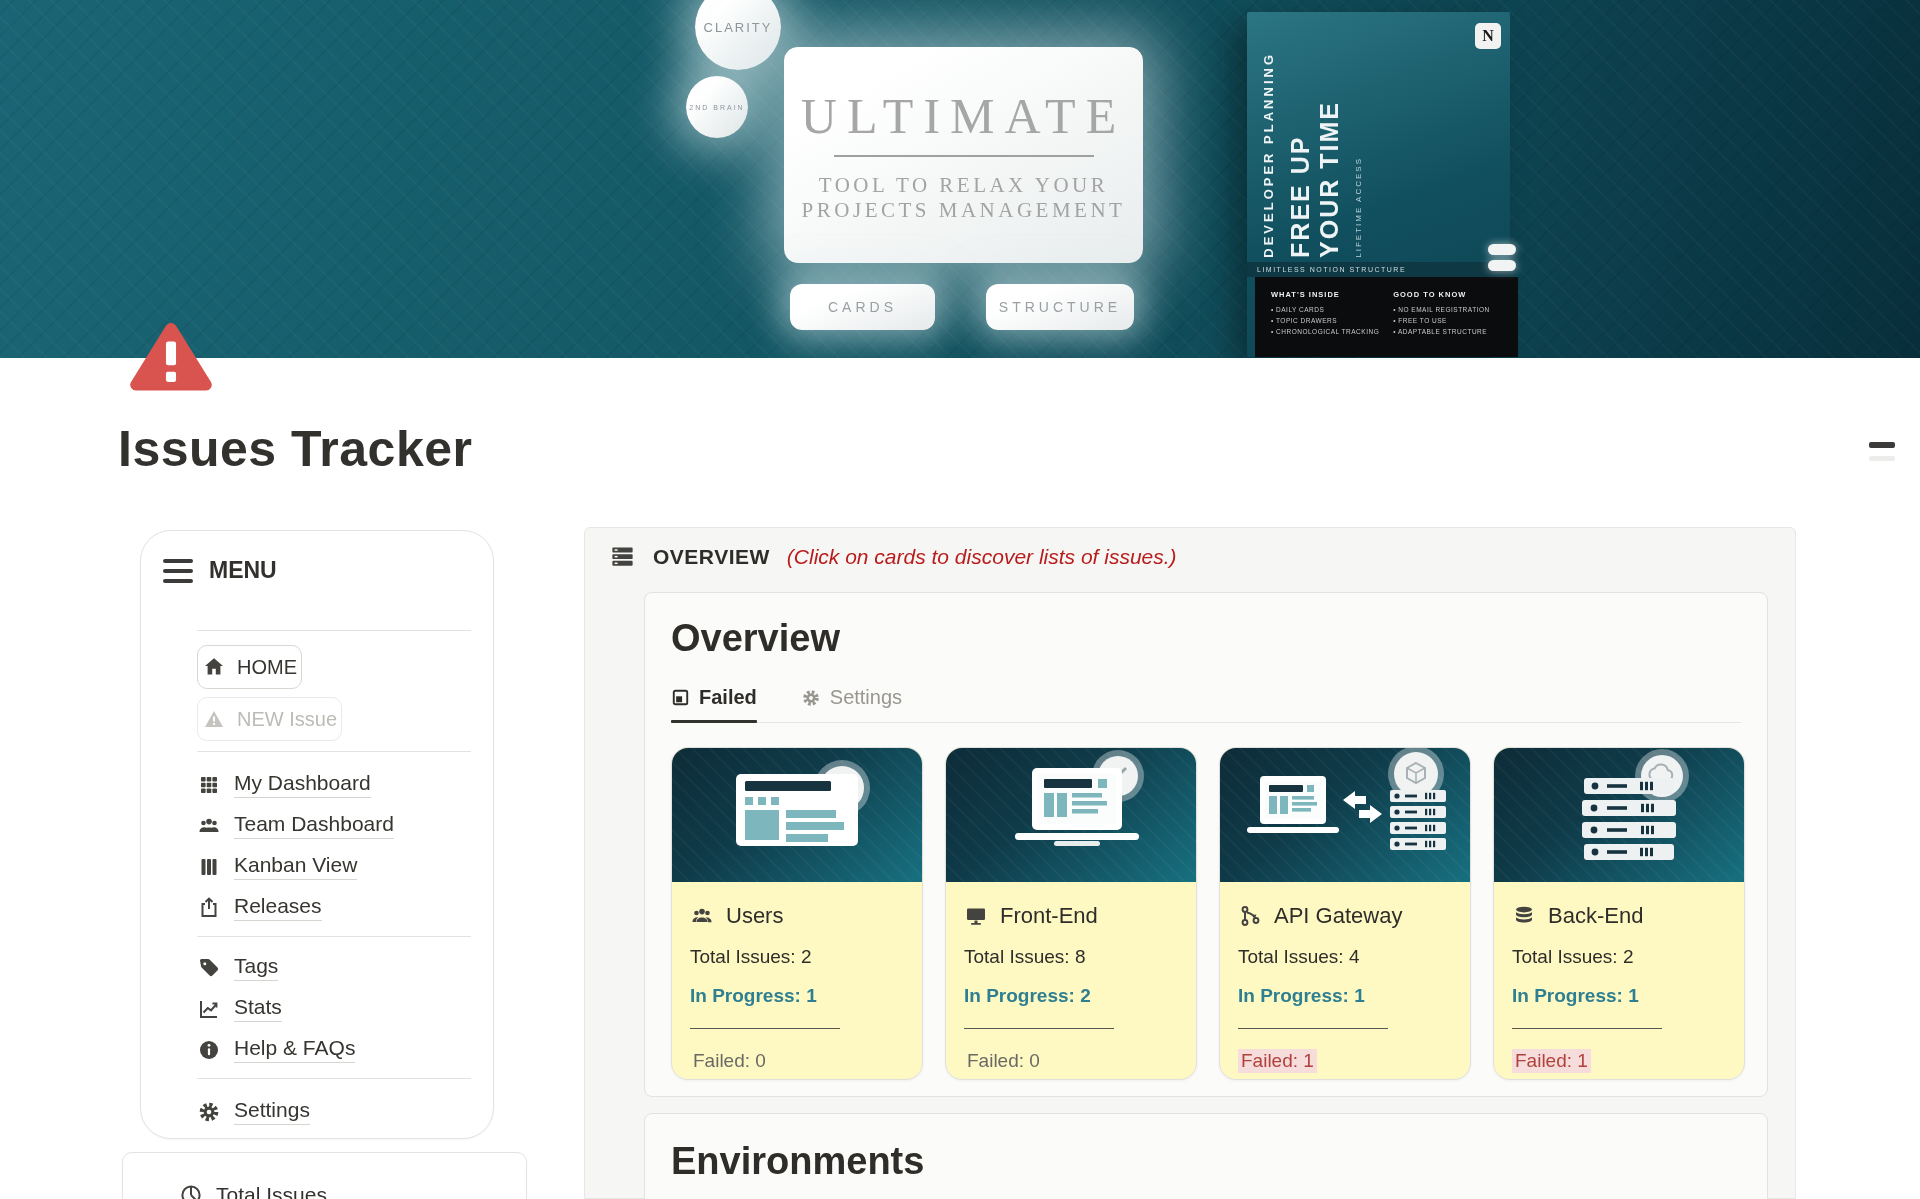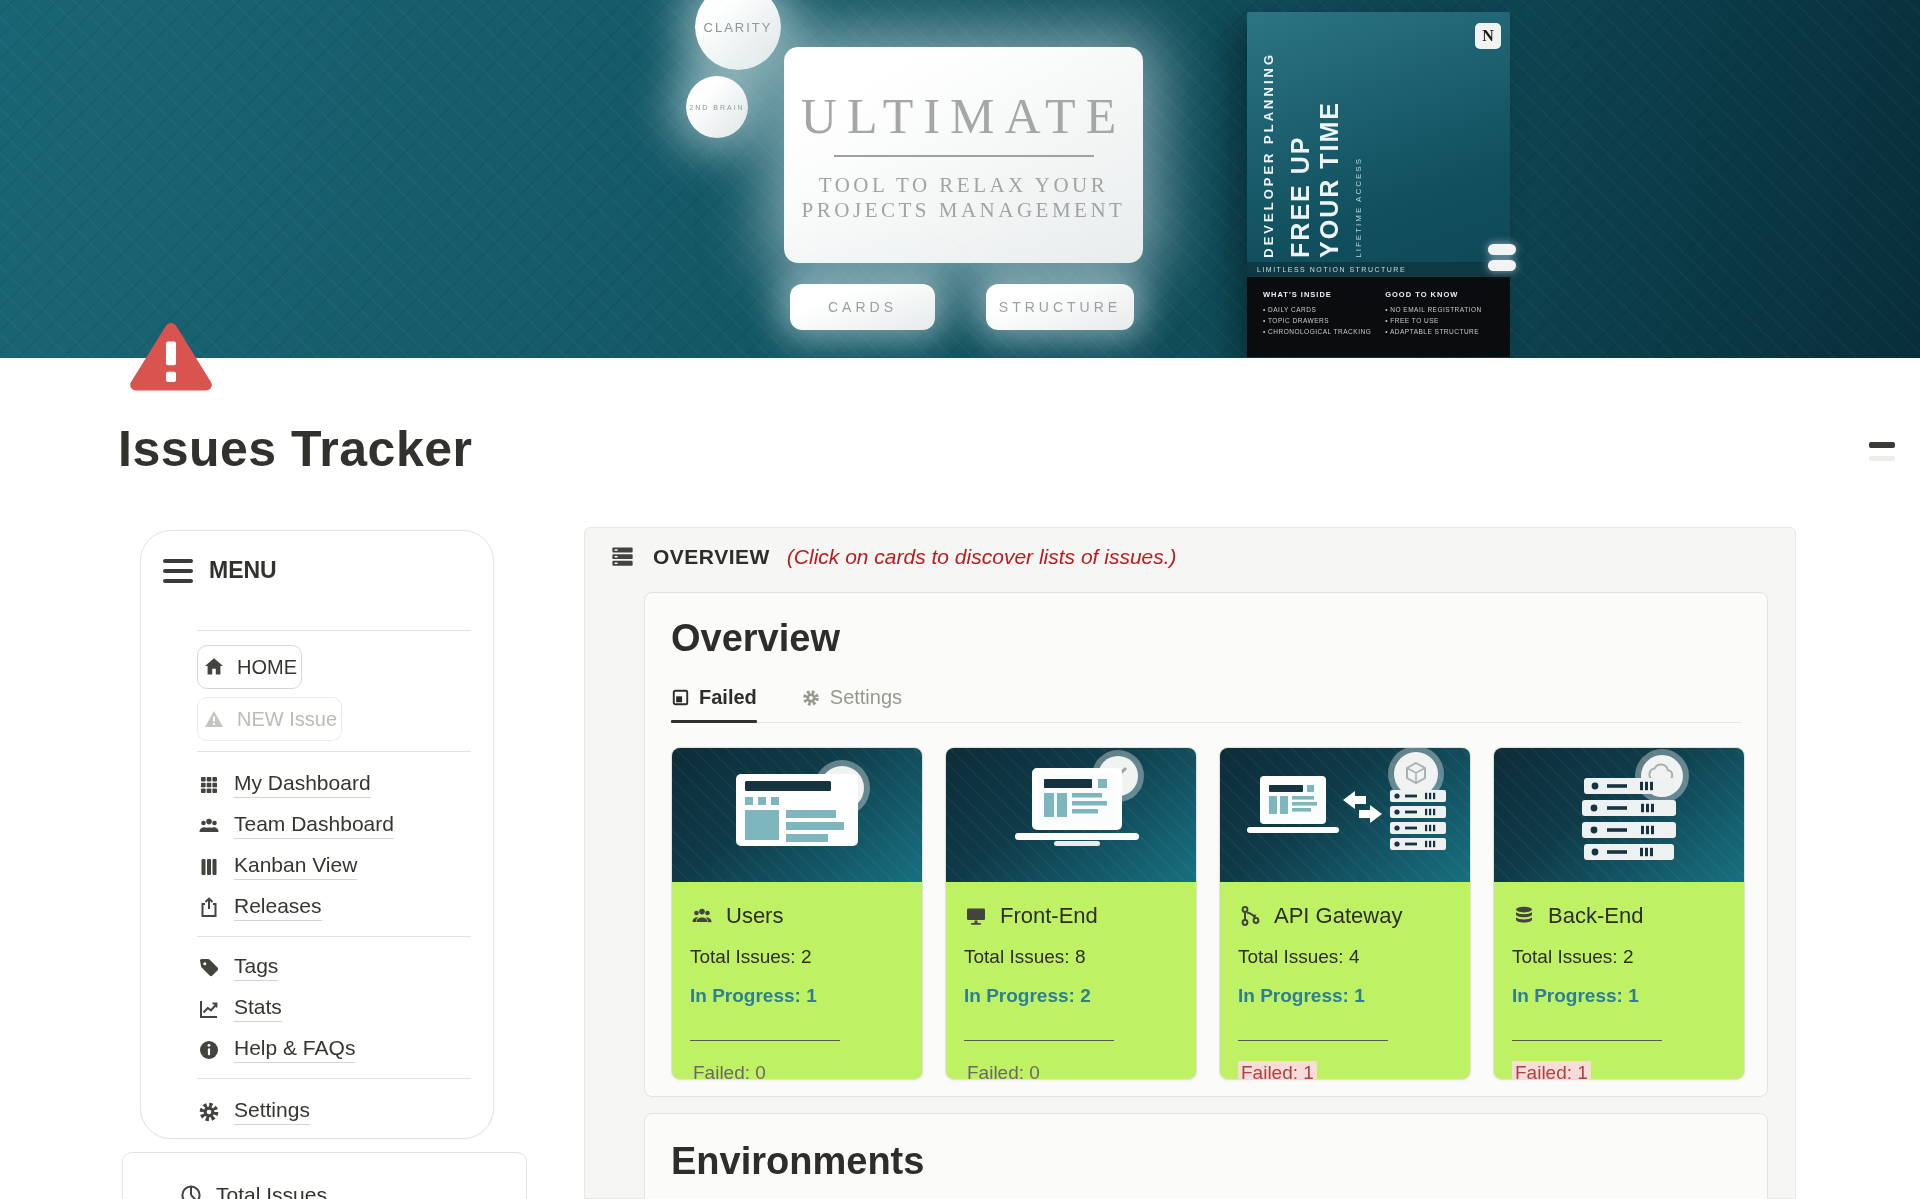--- a/index.html
+++ b/index.html
@@ -66,21 +66,21 @@
   .pb-vert { writing-mode:vertical-rl; transform:rotate(180deg); color:#eef4f5; white-space:nowrap; }
   .pb-side-label { font-size:13px; font-weight:bold; letter-spacing:3px; }
   .pb-side-title { font-size:25px; font-weight:bold; letter-spacing:2px; line-height:1.15; }
   .pb-side-sub { font-size:8px; letter-spacing:2px; color:#bcd3d8; }
   .pb-strip {
     position:absolute; left:0; top:250px; width:100%; height:15px;
     background:#0e3844; color:#cfdcdf; font-size:7px; letter-spacing:1.5px;
     display:flex; align-items:center; padding-left:10px;
   }
   .pb-bottom {
-    position:absolute; left:0; top:265px; width:100%; height:80px;
+    position:absolute; left:8px; top:265px; width:100%; height:80px;
     background:#0b0c0e; color:#c9c9c7; display:flex; gap:14px; padding:12px 10px 0 16px;
   }
   .pb-col { font-size:6.5px; letter-spacing:0.5px; line-height:1.7; }
   .pb-col-title { font-size:7.5px; font-weight:bold; color:#efefed; letter-spacing:1px; margin-bottom:2px; }
   .pb-col-item::before { content:"• "; }
   .pb-pill { position:absolute; right:-6px; width:28px; height:11px; border-radius:6px; background:#f2f4f4; box-shadow:0 0 8px rgba(255,255,255,0.6); }
   .pb-pill-1 { top:232px; } .pb-pill-2 { top:248px; }
   
   .page-icon { position:absolute; left:127px; top:320px; width:88px; height:72px; }
   .page-title { position:absolute; left:118px; top:420px; font-size:50px; font-weight:bold; color:#33312d; letter-spacing:0.5px; }
@@ -131,35 +131,35 @@
     padding:24px 26px;
   }
   .ov-heading { font-size:38px; font-weight:bold; color:#2f2d2a; }
   .tabs-row { display:flex; gap:44px; margin-top:26px; border-bottom:1px solid #e7e5e1; }
   .tab { display:flex; align-items:center; gap:9px; padding-bottom:13px; position:relative; cursor:pointer; }
   .tab .t-lbl { font-size:20px; color:#98968f; }
   .tab.active .t-lbl { color:#2f2d2a; font-weight:bold; }
   .tab.active::after { content:""; position:absolute; left:0; right:0; bottom:-1px; height:3px; background:#33312d; border-radius:1px; }
   .cards-grid { display:grid; grid-template-columns:repeat(4,252px); gap:22px; margin-top:24px; }
   .area-card {
-    width:252px; height:333px; background:#bef264; border:1px solid #e2e0dc;
-    border-radius:9px; overflow:hidden; cursor:pointer;
+    width:252px; height:333px; background:#fef9c3; border:1px solid #e2e0dc;
+    border-radius:17px; overflow:hidden; cursor:pointer;
     box-shadow:0 1px 3px rgba(0,0,0,0.05);
   }
   .area-img {
     height:134px;
     background:
       repeating-linear-gradient(45deg, rgba(255,255,255,0.03) 0 2px, transparent 2px 12px),
       linear-gradient(140deg, #0d2c38 0%, #0f3a48 40%, #156373 85%, #17707e 100%);
   }
   .area-body { padding:14px 18px 0; }
   .ac-title { display:flex; align-items:center; gap:12px; margin:7px 0 17px; }
   .ac-title .t { font-size:22px; color:#2f2d2a; }
   .ac-total { font-size:19px; color:#2f2d2a; margin-bottom:17px; }
-  .ac-progress { font-size:19px; font-weight:bold; color:#2e7f92; margin-bottom:33px; }
+  .ac-progress { font-size:19px; font-weight:bold; color:#2e7f92; margin-bottom:21px; }
   .ac-rule { width:150px; height:0; border-top:1.5px solid #5a5853; margin-bottom:20px; }
   .ac-failed { font-size:19px; color:#6b6965; width:max-content; padding:1px 3px; }
   .ac-failed.alert { color:#b0413c; background:#f6dcda; }
   .env-card {
     position:absolute; left:59px; top:585px; width:1124px; height:160px;
     background:#fbfbfa; border:1px solid #e4e2de; border-radius:8px;
     padding:26px 26px;
   }
   .env-heading { font-size:38px; font-weight:bold; color:#2f2d2a; }
   .icon-dark { fill:#454340; }

